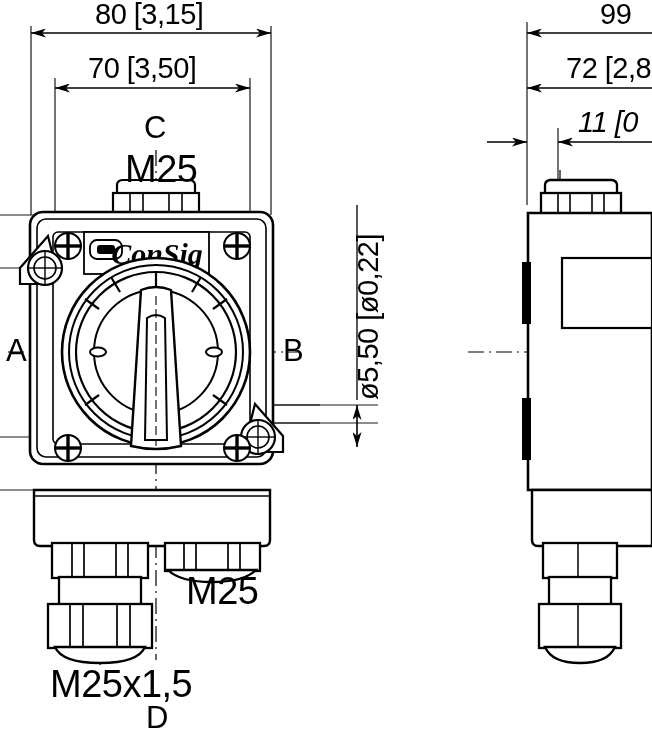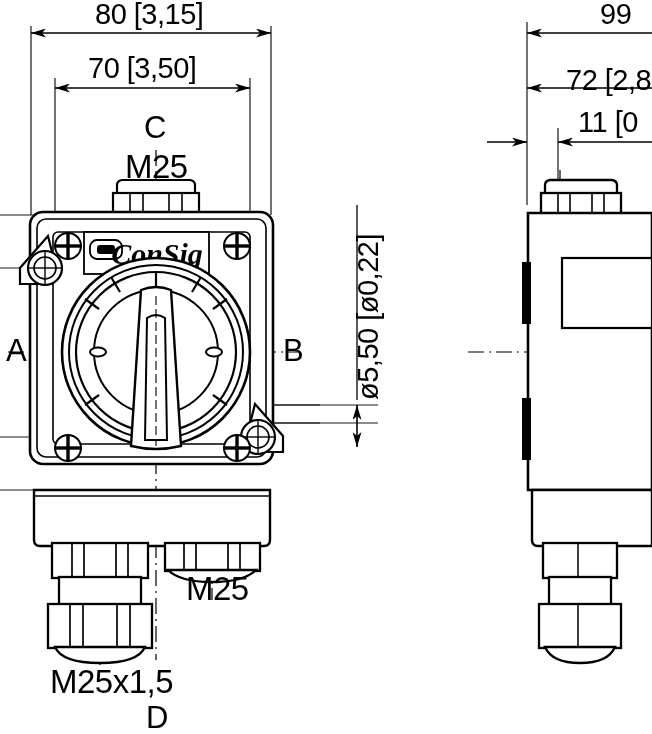--- a/index.html
+++ b/index.html
@@ -2,21 +2,21 @@
 <html><head>
 <meta charset="utf-8">
 <style>
   html,body{margin:0;padding:0;background:#ffffff;}
   body{width:652px;height:734px;position:relative;overflow:hidden;
        font-family:"Liberation Sans",sans-serif;color:#000;}
   #sheet{position:absolute;inset:0;width:652px;height:734px;}
   .lbl{position:absolute;white-space:nowrap;font-family:"Liberation Sans",sans-serif;
        color:#000;font-weight:500;letter-spacing:-0.5px;}
   .dim-text{font-size:29px;}
-  .note-text{font-size:33px;}
+  .note-text{font-size:38px;}
   .view-text{font-size:31px;}
   .vert{transform-origin:0 0;}
 </style>
 </head>
 <body>
 
 <svg id="sheet" viewBox="0 0 652 734">
   <defs>
     <marker id="ar-r" markerWidth="16" markerHeight="9" refX="15" refY="4.5" orient="auto" markerUnits="userSpaceOnUse">
       <path d="M0,0 L15,4.5 L0,9 L4,4.5 Z" fill="#000"></path>
@@ -223,22 +223,22 @@
     <rect x="549" y="577" width="62" height="28"></rect>
     <rect x="539" y="604" width="82" height="44"></rect>
     <line x1="578" y1="604" x2="578" y2="648" stroke-width="1.5"></line>
     <path d="M545,647 Q552,663 580,663 Q608,663 615,647 Z"></path>
   </g>
 </svg>
 
 <div class="lbl dim-text" style="left:95px;top:-2px;">80 [3,15]</div>
 <div class="lbl dim-text" style="left:88px;top:52px;">70 [3,50]</div>
 <div class="lbl dim-text" style="left:600px;top:-2px;">99</div>
-<div class="lbl dim-text" style="left:566px;top:64px;">72 [2,8</div>
-<div class="lbl dim-text" style="left:578px;top:106px;">11 [0</div>
+<div class="lbl dim-text" style="left:566px;top:52px;">72 [2,8</div>
+<div class="lbl dim-text" style="left:578px;top:106px;font-style:italic;">11 [0</div>
 
 <div class="lbl dim-text vert" style="left:352px;top:400px;transform:rotate(-90deg);">ø5,50 [ø0,22]</div>
 
 <div class="lbl note-text" style="left:125px;top:148px;">M25</div>
 <div class="lbl note-text" style="left:50px;top:663px;">M25x1,5</div>
 <div class="lbl note-text" style="left:186px;top:570px;">M25</div>
 
 <div class="lbl view-text" style="left:6px;top:333px;">A</div>
 <div class="lbl view-text" style="left:283px;top:333px;">B</div>
 <div class="lbl view-text" style="left:144px;top:110px;">C</div>

